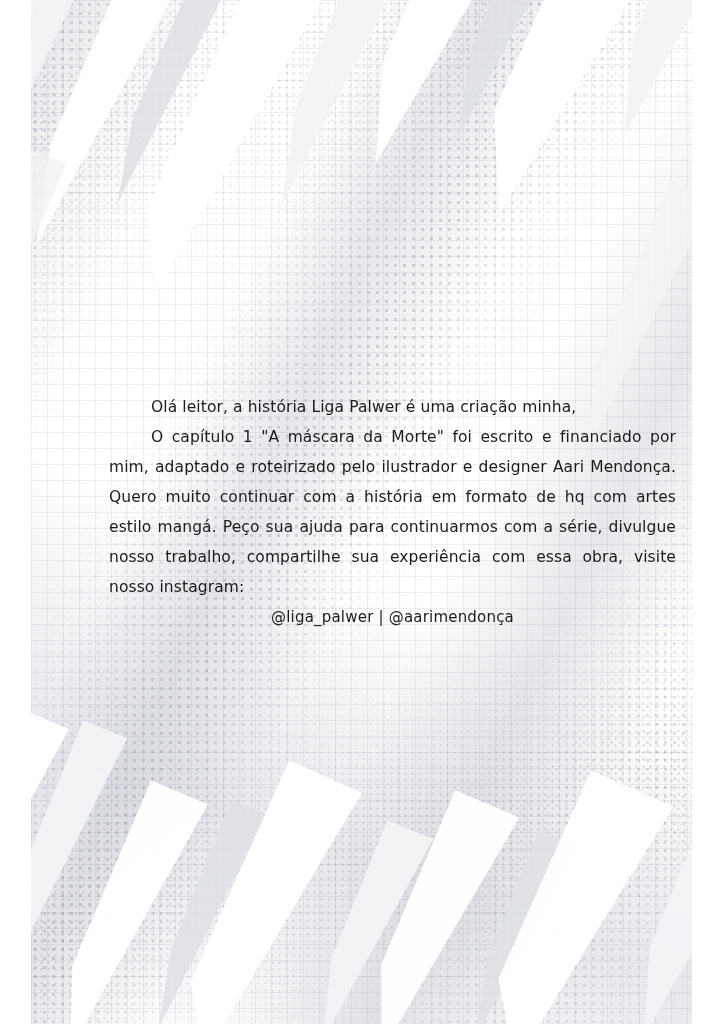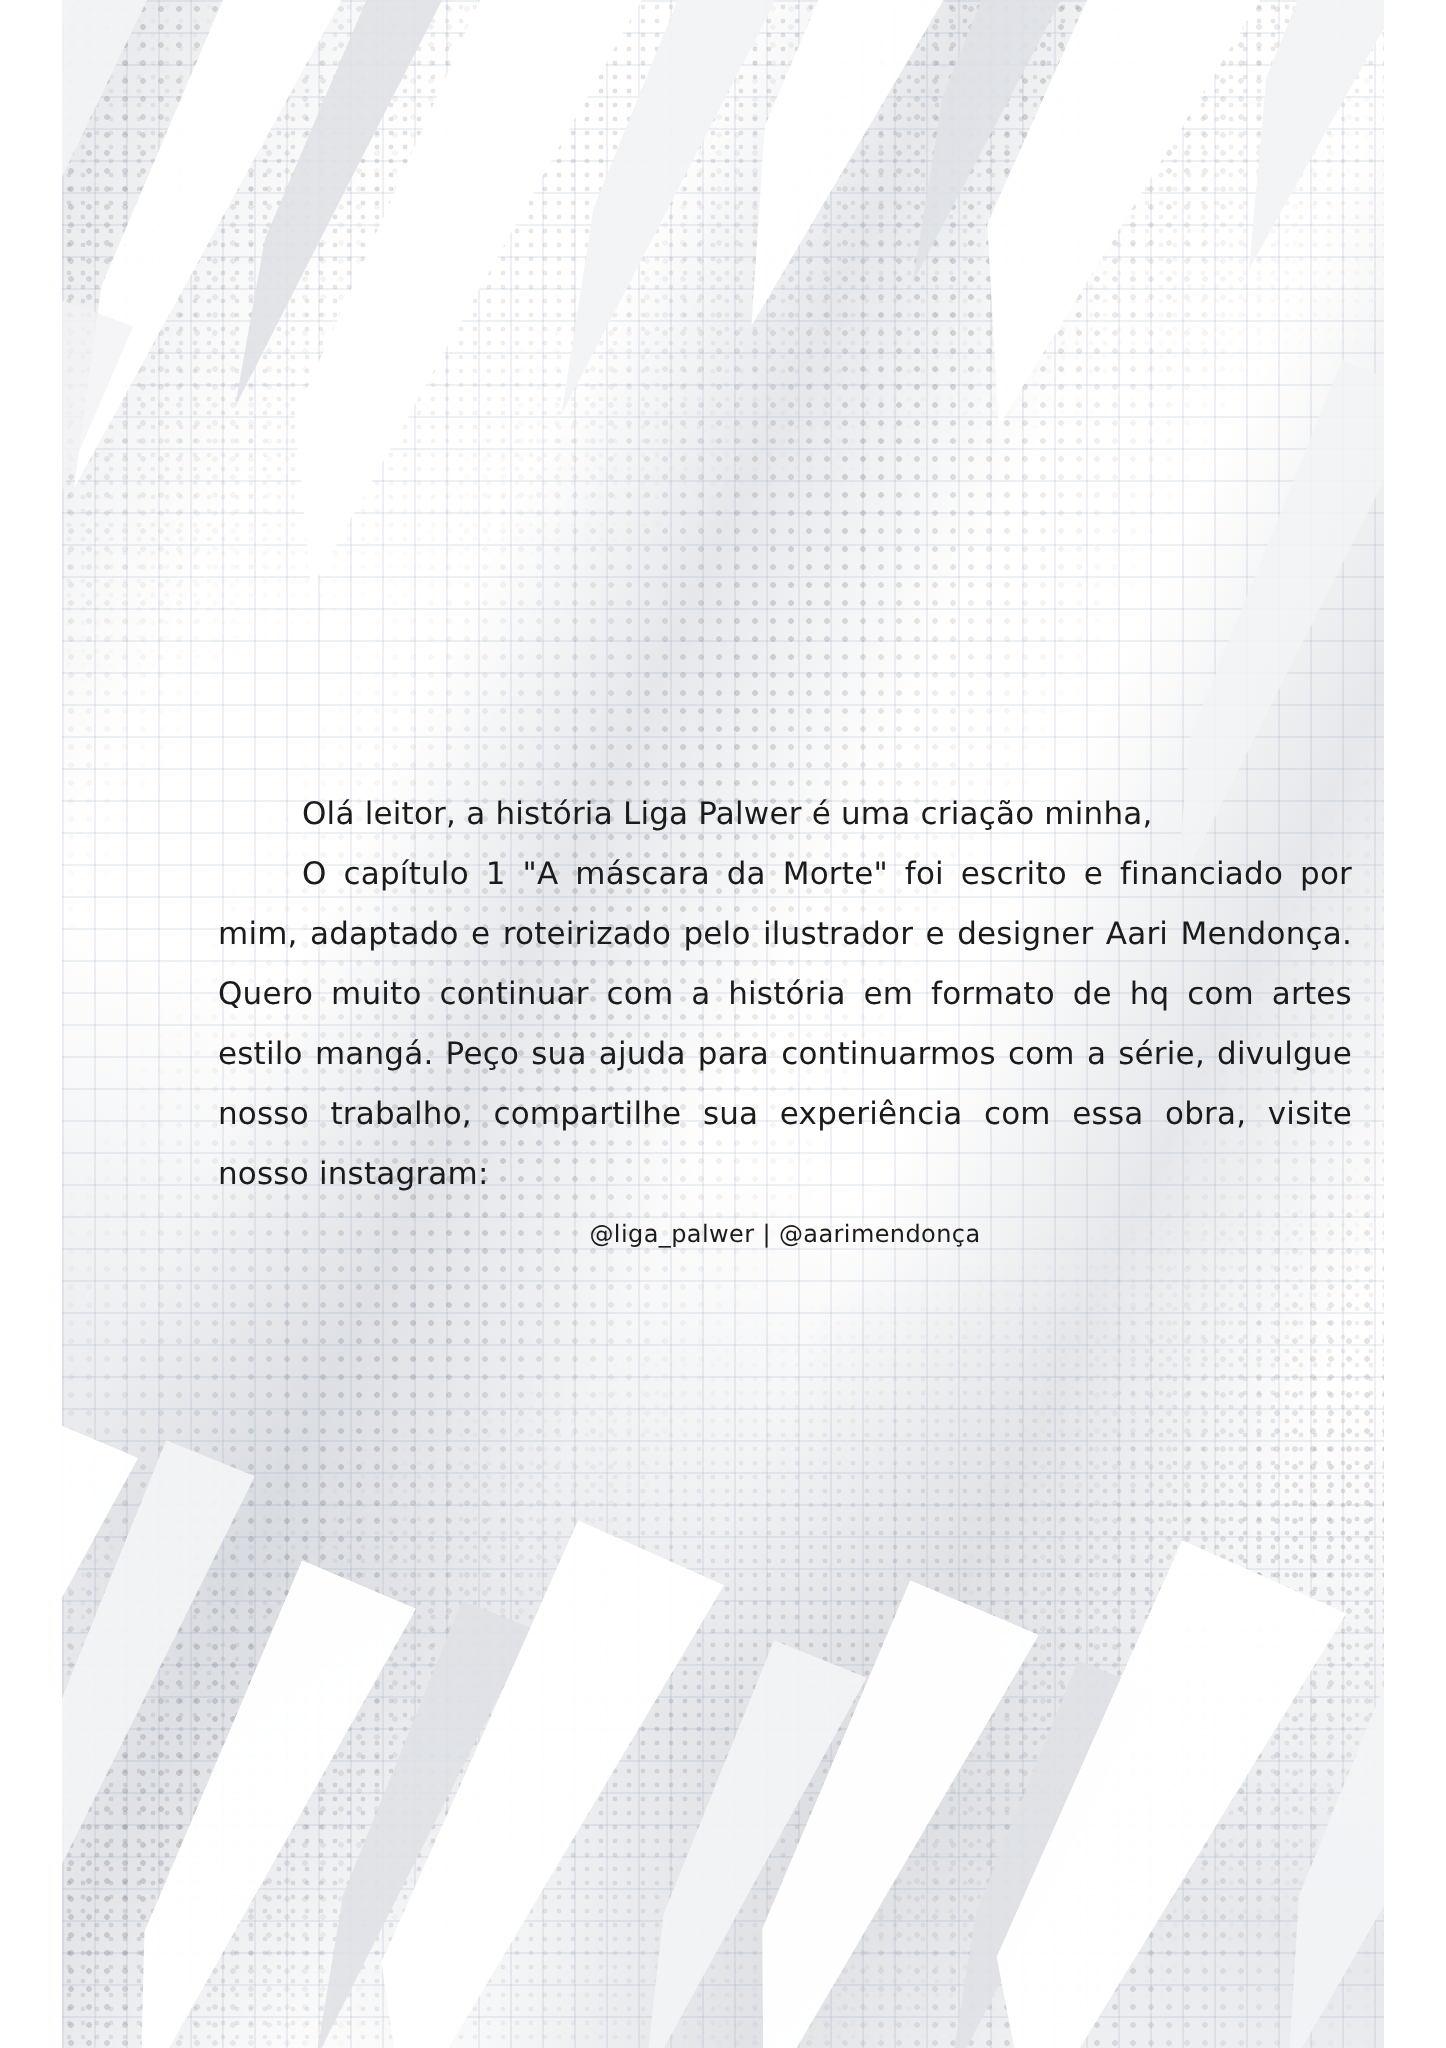--- a/index.html
+++ b/index.html
@@ -92,21 +92,21 @@
   }
   .text-block p {
     margin: 0;
   }
   .indent {
     text-indent: 42px;
   }
   .handles {
     margin-top: 34px;
     text-align: center;
-    font-size: 12px;
+    font-size: 15px;
     letter-spacing: 0.2px;
   }
 </style>
 </head>
 <body>
 
 <div class="page">
 
   <div class="bg-layer bg-wash"></div>
   <div class="bg-layer bg-grid"></div>

